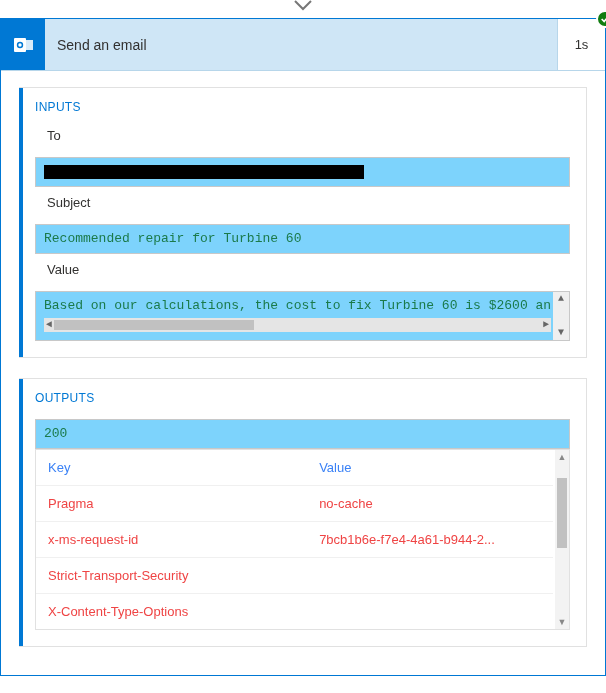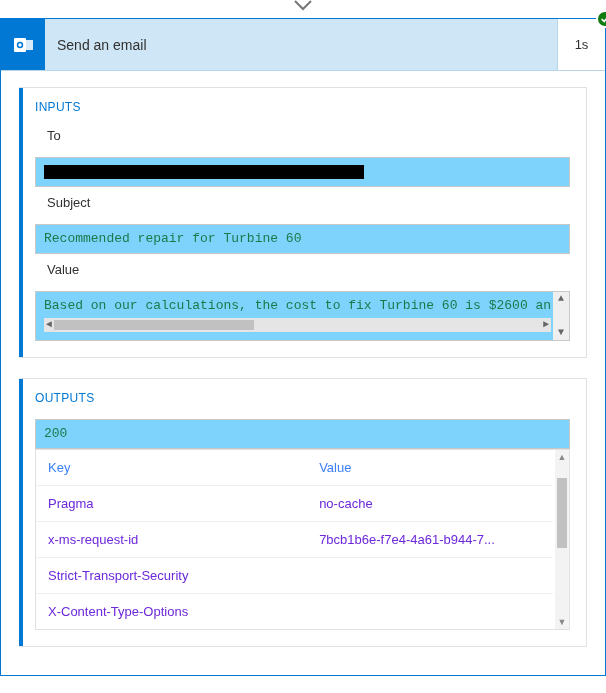--- a/index.html
+++ b/index.html
@@ -162,21 +162,21 @@
   .fake-vscroll { display: flex; flex-direction: column; }
   .headers-table {
     border: 1px solid #e1e1e1;
     position: relative;
     padding-right: 16px;
   }
   .headers-table .row {
     display: flex;
     border-bottom: 1px solid #f0f0f0;
     padding: 10px 12px;
-    color: #6d28d9;
+    color: #ef4444;
     font-size: 13px;
   }
   .headers-table .row:last-child { border-bottom: none; }
   .headers-table .row.head {
     color: #3b82f6;
   }
   .headers-table .key {
     width: 55%;
     white-space: nowrap;
     overflow: hidden;
@@ -274,21 +274,21 @@
           <div class="key">Key</div>
           <div class="val">Value</div>
         </div>
         <div id="headers-rows">
             <div class="row">
               <div class="key">Pragma</div>
               <div class="val">no-cache</div>
             </div>
             <div class="row">
               <div class="key">x-ms-request-id</div>
-              <div class="val">7bcb1b6e-f7e4-4a61-b944-7...</div>
+              <div class="val">7bcb1b6e-f7e4-4a61-b944-2...</div>
             </div>
             <div class="row">
               <div class="key">Strict-Transport-Security</div>
             </div>
             <div class="row">
               <div class="key">X-Content-Type-Options</div>
             </div>
           </div>
         <div class="headers-vscroll">
           <div class="arrow-u">▲</div>

